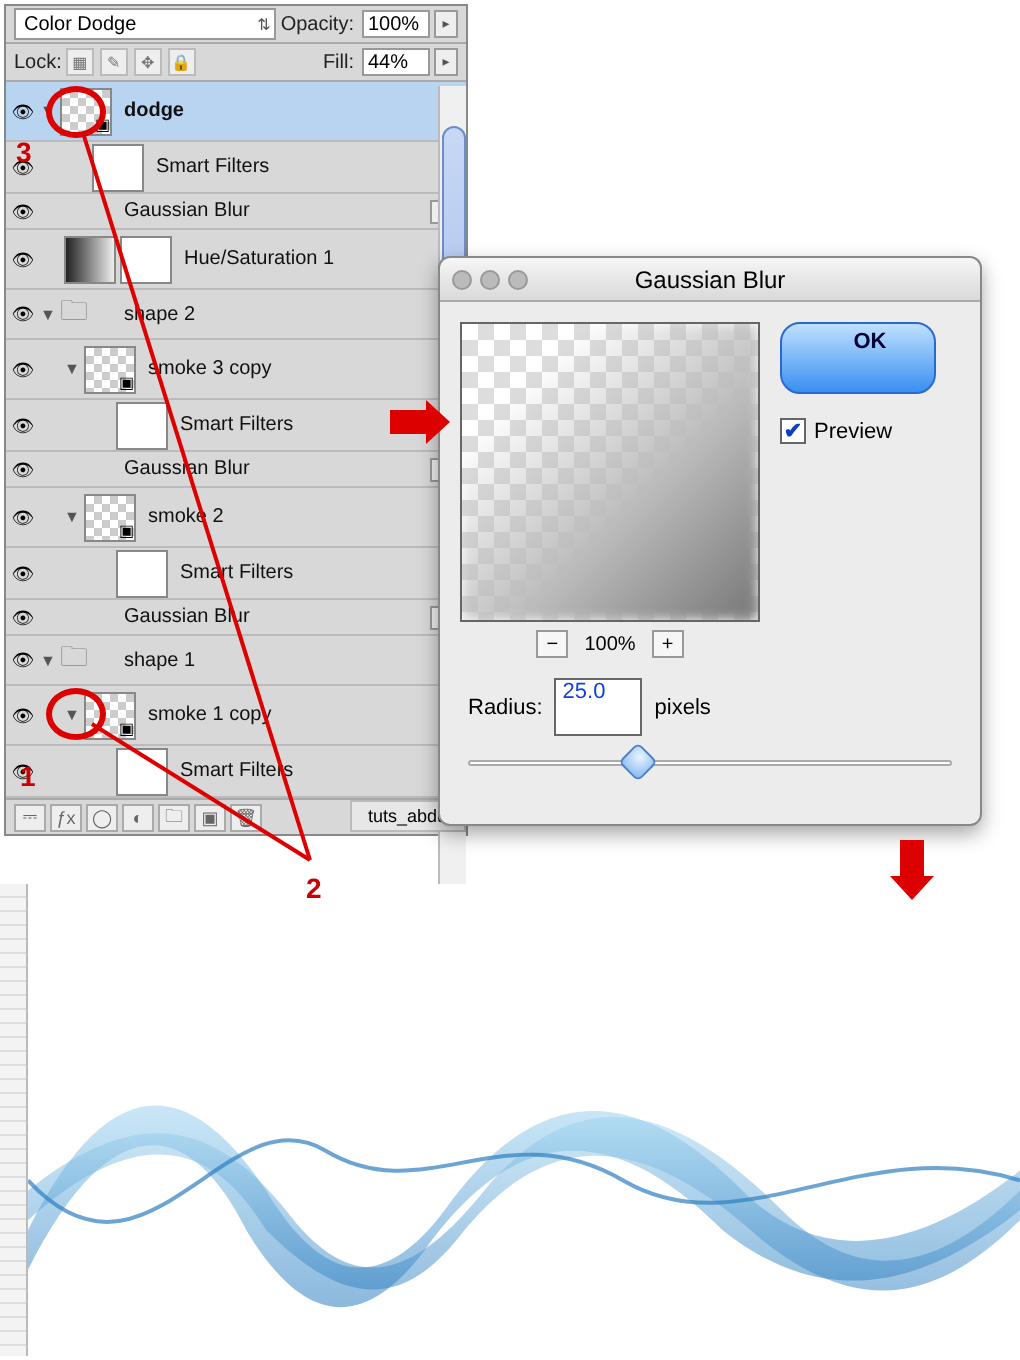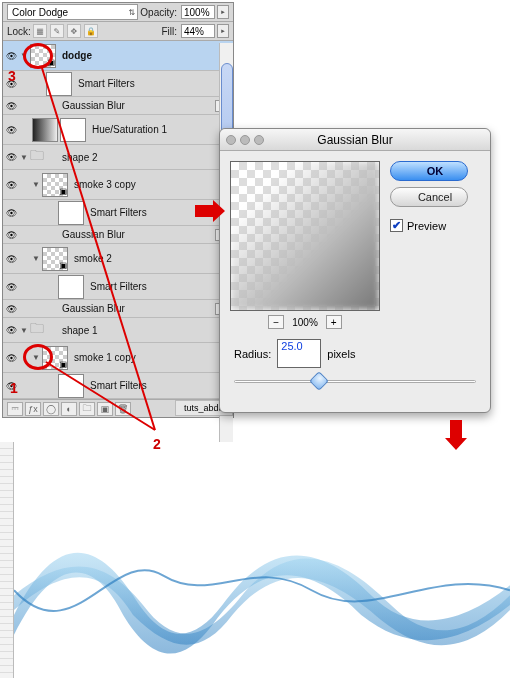--- a/index.html
+++ b/index.html
@@ -104,21 +104,21 @@
   }
   .preview-grad { position:absolute; inset:0;
     background:linear-gradient(135deg,rgba(255,255,255,0) 20%,#bbb 60%,#777 100%);
     filter:blur(3px);}
   .zoom-row { display:flex;align-items:center;justify-content:center;gap:8px;margin-top:4px;font-size:10px;}
   .zoom-btn { width:16px;height:14px;border:1px solid #999;background:#f6f6f6;
     display:flex;align-items:center;justify-content:center;font-size:10px;}
 
   .dlg-right { display:flex; flex-direction:column; gap:6px; width:78px;}
   .aqua-btn {
-    height:20px; border-radius:10px; text-align:center; font-size:11px; line-height:18px;
+    height:36px; border-radius:10px; text-align:center; font-size:11px; line-height:18px;
     cursor:pointer;
     padding-left:12px;
   }
   .aqua-btn.ok {
     background:linear-gradient(#bfe0ff,#3a8ff0);
     border:1px solid #2a6acf; color:#003; font-weight:bold;
   }
   .aqua-btn.cancel {
     background:linear-gradient(#fdfdfd,#d6d6d6);
     border:1px solid #999; color:#222;
@@ -348,21 +348,20 @@
         <div class="preview-grad"></div>
       </div>
       <div class="zoom-row">
         <div class="zoom-btn">−</div>
         <span>100%</span>
         <div class="zoom-btn">+</div>
       </div>
     </div>
     <div class="dlg-right">
       <div class="aqua-btn ok">OK</div>
-      <div class="aqua-btn cancel">Cancel</div>
       <div class="preview-check">
         <span class="chk">✔</span>
         <span>Preview</span>
       </div>
     </div>
   </div>
   <div class="radius-row">
     <span>Radius:</span>
     <div class="radius-input">
       <span>25.0</span>

